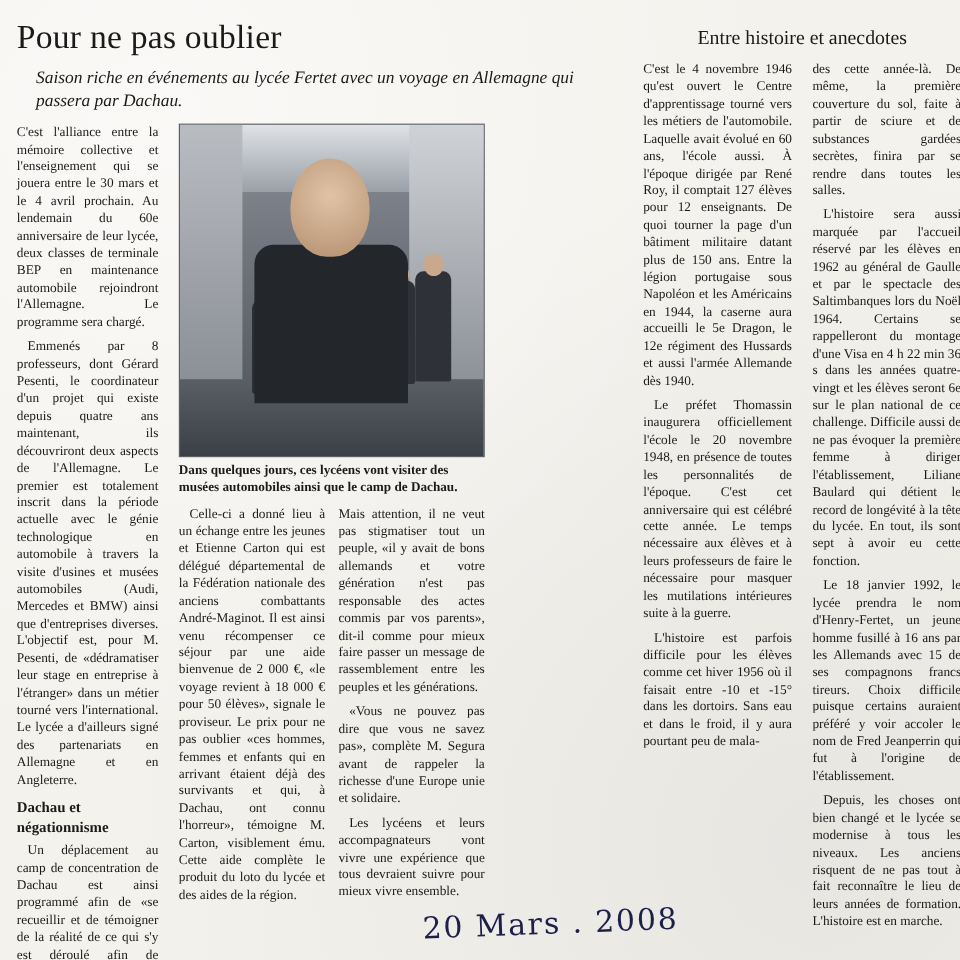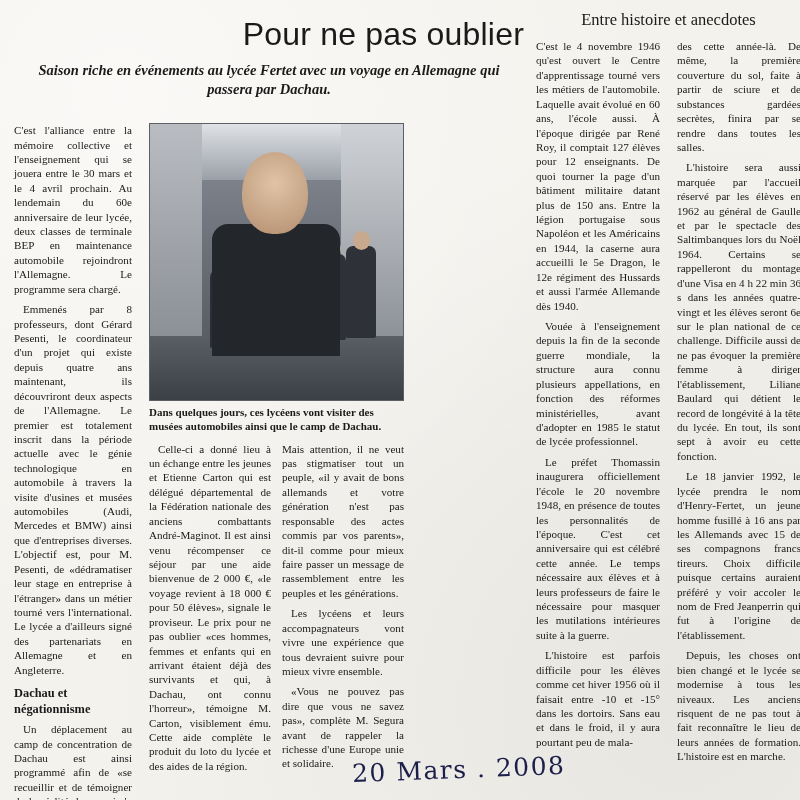--- a/index.html
+++ b/index.html
@@ -41,39 +41,39 @@
   .left-block {
     width: 510px;
     flex: 0 0 510px;
   }
   .right-block {
     flex: 1 1 auto;
     display: flex;
     gap: 10px;
   }
   .headline {
-    font-size: 32px;
+    font-size: 28px;
     font-weight: normal;
     letter-spacing: 0.2px;
-    text-align: right;
+    text-align: left;
     margin: 6px 0 8px 0;
-    font-family: Liberation Sans, sans-serif;
+    font-family: Liberation Serif, serif;
   }
   .subhead {
     font-style: italic;
-    font-weight: bold;
+    font-weight: normal;
     font-size: 14.5px;
     line-height: 1.28;
-    text-align: center;
-    margin: 0 16px 25px 16px;
+    text-align: left;
+    margin: 0 16px 10px 16px;
   }
   .right-head {
     font-size: 16.5px;
     text-align: center;
-    margin: 0 0 9px 0;
+    margin: 12px 0 9px 0;
     font-weight: normal;
   }
   .cols {
     display: flex;
     gap: 17px;
   }
   .col {
     font-size: 11.1px;
     line-height: 1.30;
     text-align: justify;
@@ -224,35 +224,34 @@
             <div class="bigface"></div>
           </div>
           <div class="caption">Dans quelques jours, ces lycéens vont visiter des musées automobiles ainsi que le camp de Dachau.</div>
 
           <div class="below-photo">
             <div class="col w-mid">
               <p>Celle-ci a donné lieu à un échange entre les jeunes et Etienne Carton qui est délégué départemental de la Fédération nationale des anciens combattants André-Maginot. Il est ainsi venu récompenser ce séjour par une aide bienvenue de 2 000 €, «le voyage revient à 18 000 € pour 50 élèves», signale le proviseur. Le prix pour ne pas oublier «ces hommes, femmes et enfants qui en arrivant étaient déjà des survivants et qui, à Dachau, ont connu l'horreur», témoigne M. Carton, visiblement ému. Cette aide complète le produit du loto du lycée et des aides de la région.</p>
             </div>
             <div class="col w-mid">
               <p class="noindent">Mais attention, il ne veut pas stigmatiser tout un peuple, «il y avait de bons allemands et votre génération n'est pas responsable des actes commis par vos parents», dit-il comme pour mieux faire passer un message de rassemblement entre les peuples et les générations.</p>
+              <p>«Vous ne pouvez pas dire que vous ne savez pas», complète M. Segura avant de rappeler la richesse d'une Europe unie et solidaire.</p>
               <p>Les lycéens et leurs accompagnateurs vont vivre une expérience que tous devraient suivre pour mieux vivre ensemble.</p>
-              <p>«Vous ne pouvez pas dire que vous ne savez pas», complète M. Segura avant de rappeler la richesse d'une Europe unie et solidaire.</p>
             </div>
           </div>
         </div>
       </div>
     </div>
 
     <div class="right-block">
       <div style="width:100%;">
         <h2 class="right-head">Entre histoire et anecdotes</h2>
         <div class="cols">
           <div class="col w-right">
             <p class="noindent">C'est le 4 novembre 1946 qu'est ouvert le Centre d'apprentissage tourné vers les métiers de l'automobile. Laquelle avait évolué en 60 ans, l'école aussi. À l'époque dirigée par René Roy, il comptait 127 élèves pour 12 enseignants. De quoi tourner la page d'un bâtiment militaire datant plus de 150 ans. Entre la légion portugaise sous Napoléon et les Américains en 1944, la caserne aura accueilli le 5e Dragon, le 12e régiment des Hussards et aussi l'armée Allemande dès 1940.</p>
-            <p>Vouée à l'enseignement depuis la fin de la seconde guerre mondiale, la structure aura connu plusieurs appellations, en fonction des réformes ministérielles, avant d'adopter en 1985 le statut de lycée professionnel.</p>
             <p>Le préfet Thomassin inaugurera officiellement l'école le 20 novembre 1948, en présence de toutes les personnalités de l'époque. C'est cet anniversaire qui est célébré cette année. Le temps nécessaire aux élèves et à leurs professeurs de faire le nécessaire pour masquer les mutilations intérieures suite à la guerre.</p>
             <p>L'histoire est parfois difficile pour les élèves comme cet hiver 1956 où il faisait entre -10 et -15° dans les dortoirs. Sans eau et dans le froid, il y aura pourtant peu de mala-</p>
           </div>
           <div class="col w-right">
             <p class="noindent">des cette année-là. De même, la première couverture du sol, faite à partir de sciure et de substances gardées secrètes, finira par se rendre dans toutes les salles.</p>
             <p>L'histoire sera aussi marquée par l'accueil réservé par les élèves en 1962 au général de Gaulle et par le spectacle des Saltimbanques lors du Noël 1964. Certains se rappelleront du montage d'une Visa en 4 h 22 min 36 s dans les années quatre-vingt et les élèves seront 6e sur le plan national de ce challenge. Difficile aussi de ne pas évoquer la première femme à diriger l'établissement, Liliane Baulard qui détient le record de longévité à la tête du lycée. En tout, ils sont sept à avoir eu cette fonction.</p>
             <p>Le 18 janvier 1992, le lycée prendra le nom d'Henry-Fertet, un jeune homme fusillé à 16 ans par les Allemands avec 15 de ses compagnons francs tireurs. Choix difficile puisque certains auraient préféré y voir accoler le nom de Fred Jeanperrin qui fut à l'origine de l'établissement.</p>
             <p>Depuis, les choses ont bien changé et le lycée se modernise à tous les niveaux. Les anciens risquent de ne pas tout à fait reconnaître le lieu de leurs années de formation. L'histoire est en marche.</p>
           </div>
         </div>

